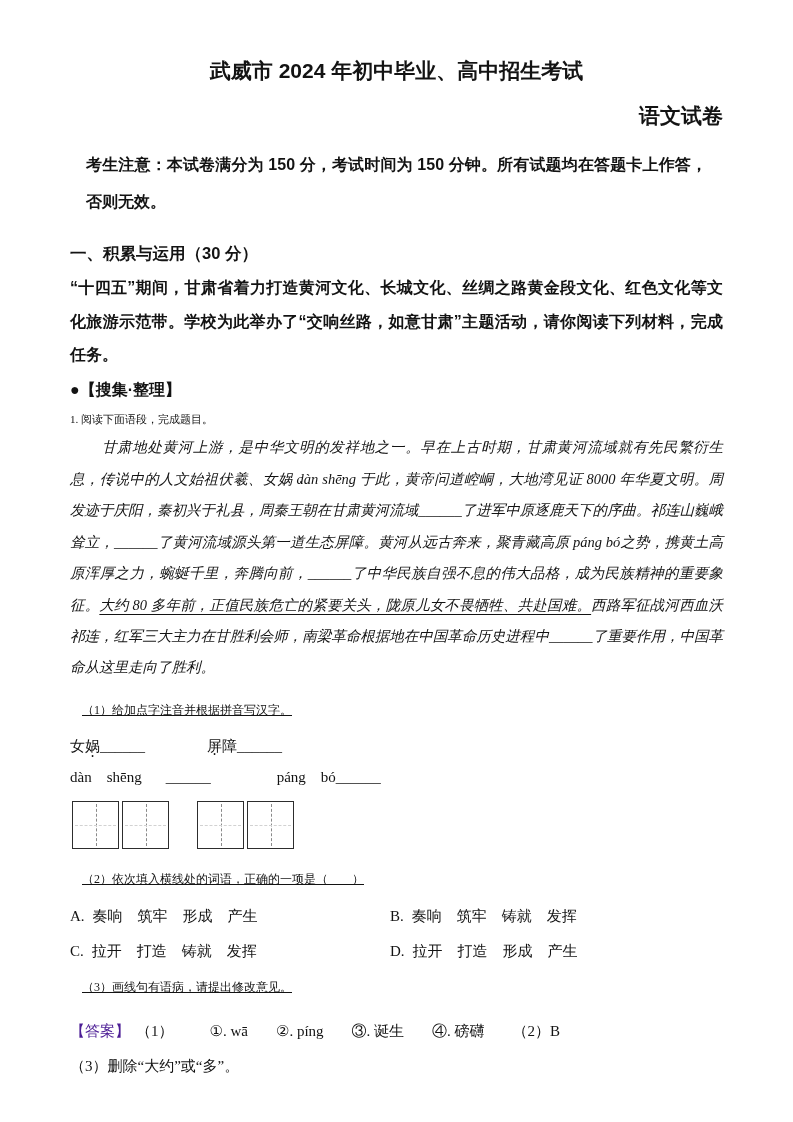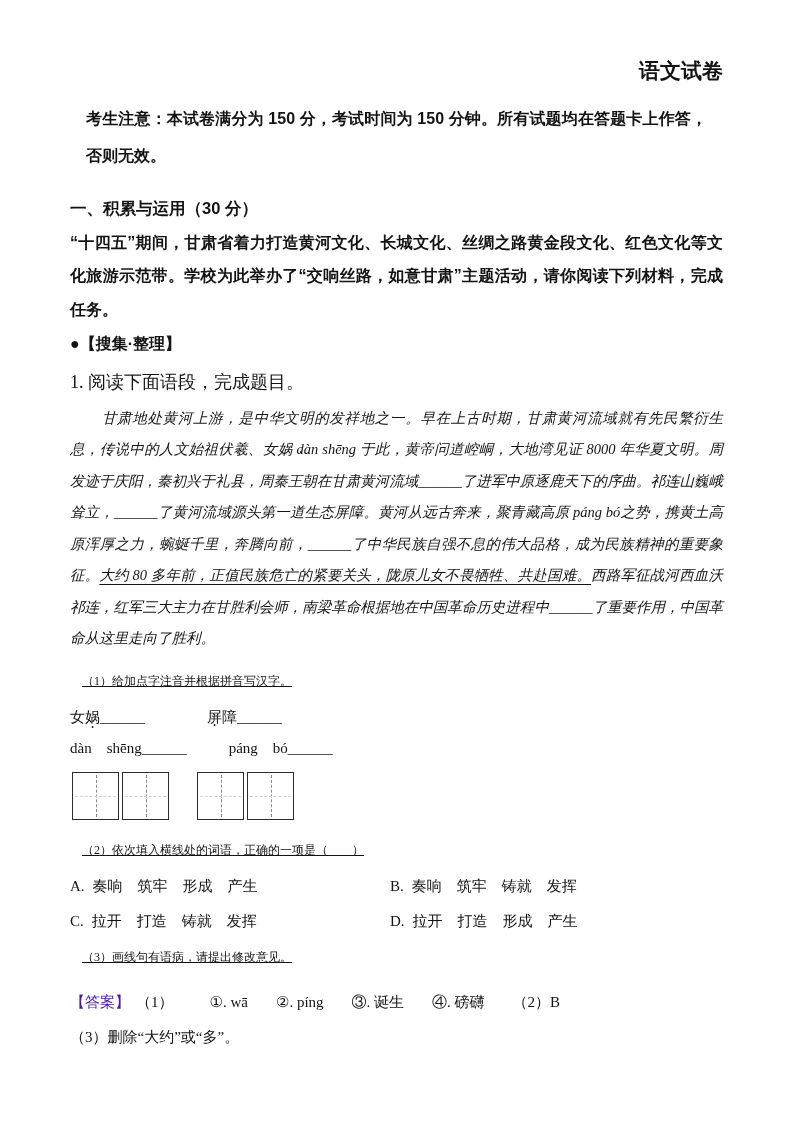--- a/index.html
+++ b/index.html
@@ -14,40 +14,40 @@
     font-size:16px;
     overflow:hidden;
   }
   .hei { font-family:"Liberation Sans", sans-serif; font-weight:700; }
   .title { text-align:center; font-size:21px; margin:0 0 16px 0; line-height:1.4; }
   .subtitle { text-align:right; font-size:21px; margin:0 0 8px 0; line-height:1.4; }
   .notice { font-size:16px; line-height:2.3; margin:16px; text-align:justify; }
   .section-heading { font-size:16.5px; line-height:2.1; margin:0; }
   .intro { font-size:16px; line-height:2.1; margin:0; text-align:justify; }
   .bullet-heading { font-size:16px; line-height:2.2; margin:0; }
-  .stem { font-size:18px; line-height:2.3; margin:0; }
+  .stem { font-size:11px; line-height:2.3; margin:0; }
   .passage {
     font-size:14.5px; line-height:2.17; margin:0 0 2px 0;
     text-align:justify; text-indent:2.2em;
     font-style:italic;
   }
   .passage .plain, .sub-label, .options-grid, .answer-line, .ans-row { font-variant:normal; }
   .dot-under { position:relative; font-style:inherit; }
   .dot-under::after {
     content:"\2022";
     position:absolute; left:50%; bottom:-0.62em;
     transform:translateX(-50%);
     font-size:0.5em; color:#131313; font-style:normal;
   }
   .ul-sentence { text-decoration:underline; text-underline-offset:4px; }
   .blank { white-space:nowrap; }
   .sub-label { font-size:12px; line-height:2.45; margin:12px;text-decoration:underline; }
   .hanzi-row { display:flex; align-items:baseline; font-size:15px; margin:4px 0 12px 0; }
   .hanzi-group2 { margin-left:62px; }
-  .pinyin-row { display:flex; align-items:baseline; font-size:15px; margin:0 0 14px 0; }
+  .pinyin-row { display:flex; align-items:baseline; font-size:15px; margin:0 0 14px 0;gap:24px; }
   .pinyin-group2 { margin-left:42px; }
   .box-row { display:flex; gap:28px; margin:6px 0 16px 2px; }
   .box-pair { display:flex; gap:3px; }
   .char-box { width:45px; height:46px; border:1.5px solid #2d2d2d; position:relative; background:#fff; }
   .char-box::before {
     content:""; position:absolute; top:2px; bottom:2px; left:50%;
     border-left:1px dashed #8a8a8a;
   }
   .char-box::after {
     content:""; position:absolute; left:2px; right:2px; top:50%;
@@ -64,20 +64,21 @@
   .teal { color:#4c1d95; }
   .ans-tag { margin-right:6px; }
   .ans-p1 { margin-right:36px; }
   .ans-item { margin-right:28px; }
 </style>
 </head>
 <body>
 
 <div class="page">
 
+  <h1 class="title hei">武威市 2024 年初中毕业、高中招生考试</h1>
   <h2 class="subtitle hei">语文试卷</h2>
 
   <p class="notice hei">考生注意：本试卷满分为 150 分，考试时间为 150 分钟。所有试题均在答题卡上作答，否则无效。</p>
 
   <p class="section-heading hei">一、积累与运用（30 分）</p>
 
   <p class="intro hei">“十四五”期间，甘肃省着力打造黄河文化、长城文化、丝绸之路黄金段文化、红色文化等文化旅游示范带。学校为此举办了“交响丝路，如意甘肃”主题活动，请你阅读下列材料，完成任务。</p>
 
   <p class="bullet-heading hei">●【搜集·整理】</p>
 

